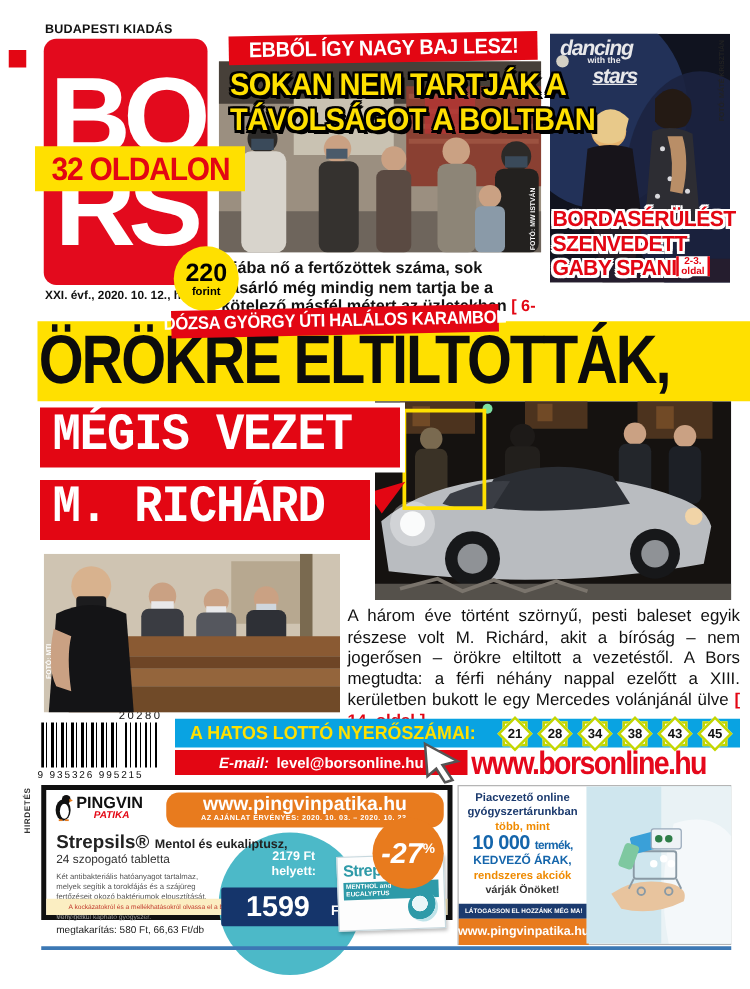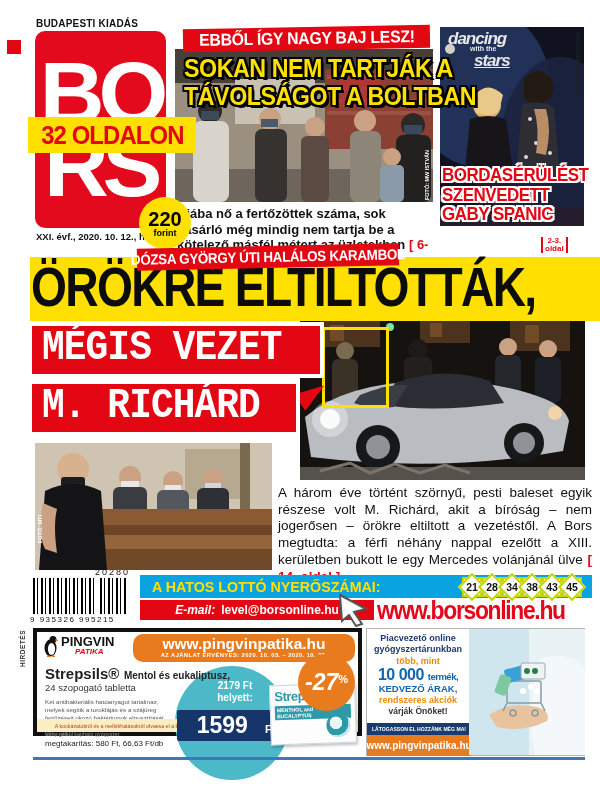--- a/index.html
+++ b/index.html
@@ -43,21 +43,21 @@
   .dance-logo{left:448px;top:31px;z-index:4;color:#e8e8ea;line-height:.9;}
   .dance-logo .dl1{font-size:17px;font-weight:900;font-style:italic;letter-spacing:-1px;}
   .dance-logo .dl2{font-size:7px;font-weight:bold;margin-left:22px;}
   .dance-logo .dl3{font-size:17px;font-weight:900;font-style:italic;letter-spacing:-1px;margin-left:26px;text-decoration:underline;}
   .outline-white{text-shadow:-2px -2px 0 #fff,2px -2px 0 #fff,-2px 2px 0 #fff,2px 2px 0 #fff,
                  0 -2px 0 #fff,0 2px 0 #fff,-2px 0 0 #fff,2px 0 0 #fff;}
   .dance-headline{left:442px;top:166px;z-index:4;line-height:1.12;}
   .dance-headline .dh{color:#e30613;font-weight:900;font-size:17.5px;letter-spacing:-.5px;transform:scaleX(.97);
                       transform-origin:left;white-space:nowrap;}
   .dance-ref{left:541px;top:205px;z-index:5;background:#fff;border-left:2px solid #e30613;border-right:2px solid #e30613;
-             padding:0 2px;display:flex;flex-direction:column;align-items:center;line-height:1;margin-top:32px;}
+             padding:0 2px;display:flex;flex-direction:column;align-items:center;line-height:1;}
   .dance-ref b{color:#e30613;font-size:8px;font-weight:900;}
   .dance-credit{left:575px;top:32px;color:#222;z-index:4;}
 
   
   .main-kicker{left:137px;top:246px;width:262px;height:22px;background:#e30613;transform:rotate(-1.2deg);
                display:flex;align-items:center;justify-content:center;z-index:6;}
   .main-kicker span{color:#fff;font-weight:900;font-size:14.5px;letter-spacing:-.3px;transform:scaleX(.92);white-space:nowrap;}
   .main-band{left:30px;top:257px;width:570px;height:64px;background:#ffe000;z-index:1;}
   .main-headline1{left:31px;top:260px;z-index:2;font-size:55px;font-weight:900;color:#0c0c0c;
                   letter-spacing:-2px;transform:scaleX(.84);transform-origin:left top;white-space:nowrap;line-height:1;}
@@ -73,21 +73,21 @@
   .headline3{left:32px;top:384px;}
   .court-photo{left:35px;top:443px;width:237px;height:127px;z-index:1;}
   .court-credit{left:37px;top:515px;color:#fff;z-index:3;}
   .main-body{left:278px;top:485px;width:314px;font-size:13.5px;font-weight:500;line-height:1.24;
              color:#111;text-align:justify;}
 
   
   .lotto-bar{left:140px;top:575px;width:452px;height:23px;background:#09a3e2;display:flex;align-items:center;}
   .lotto-label{color:#ffe000;font-weight:900;font-size:15px;margin-left:12px;transform:scaleX(.95);
                transform-origin:left;white-space:nowrap;}
-  .lotto-nums{display:flex;gap:0;margin-left:auto;margin-right:10px;}
+  .lotto-nums{display:flex;gap:12px;margin-left:auto;margin-right:10px;}
   .lotto-badge{position:relative;width:20px;height:20px;}
   .lotto-badge i{position:absolute;inset:0;background:#fff;border:2px solid #c3d600;box-sizing:border-box;}
   .lotto-badge i.rot{transform:rotate(45deg);}
   .lotto-badge b{position:relative;z-index:2;display:flex;width:20px;height:20px;align-items:center;
                  justify-content:center;font-size:10.5px;font-weight:900;color:#111;}
   .barcode-bars{background:repeating-linear-gradient(90deg,#000 0 2px,#fff 2px 4px,#000 4px 5px,#fff 5px 8px);}
   .barcode-main{left:33px;top:578px;width:62px;height:36px;}
   .barcode-small{left:100px;top:578px;width:26px;height:36px;}
   .ean{left:30px;top:615px;font-size:8px;letter-spacing:1.5px;color:#111;}
   .issue{left:95px;top:567px;font-size:9px;letter-spacing:2px;color:#111;}

